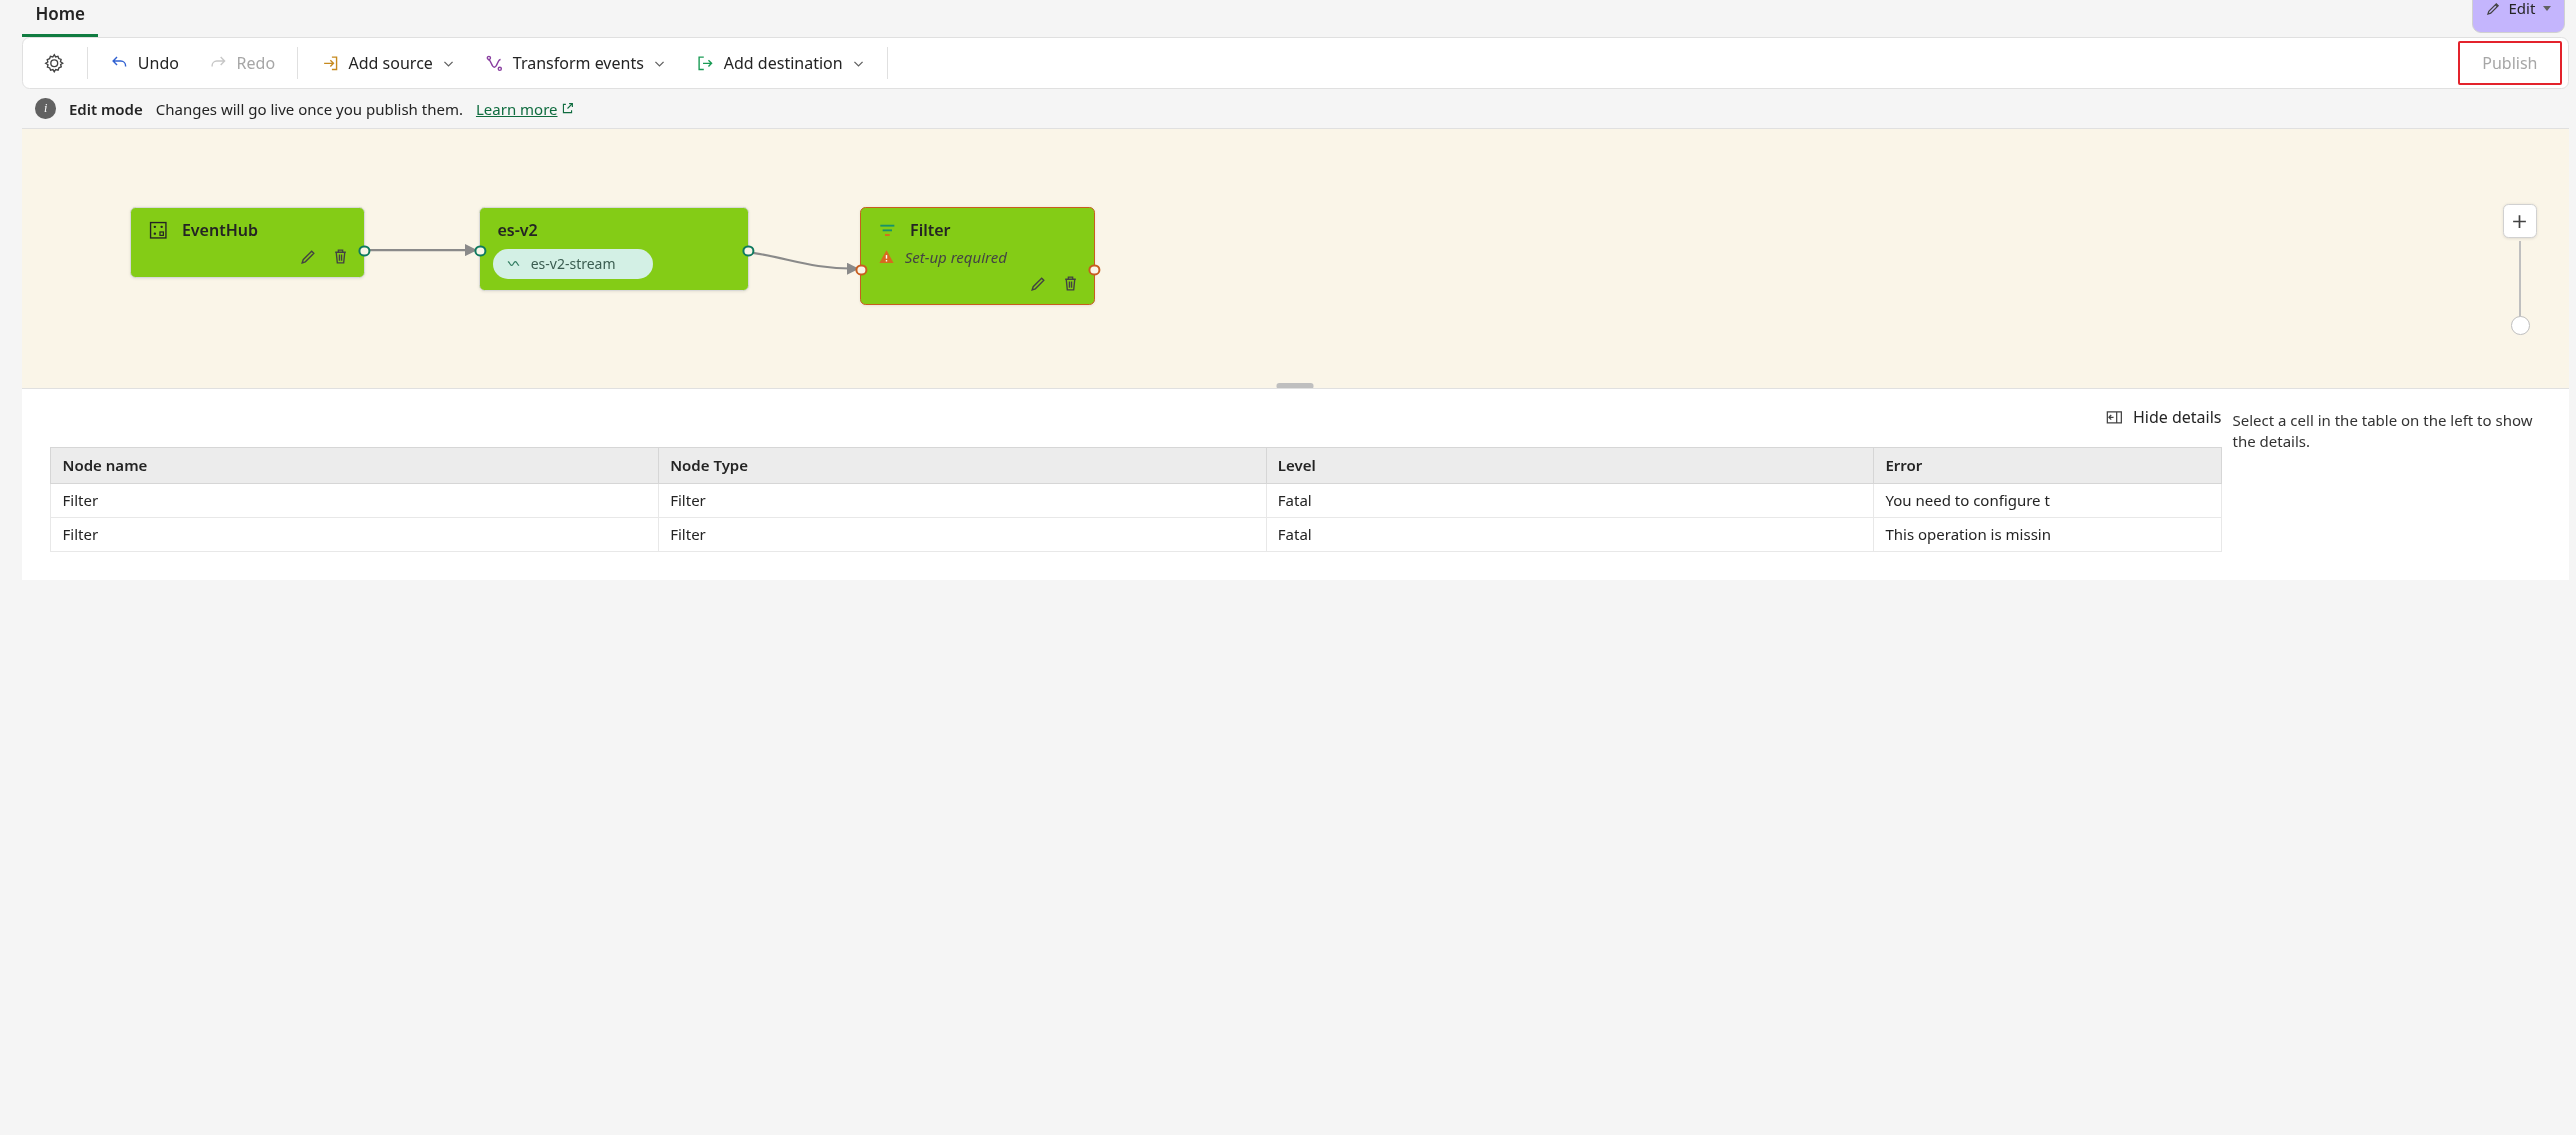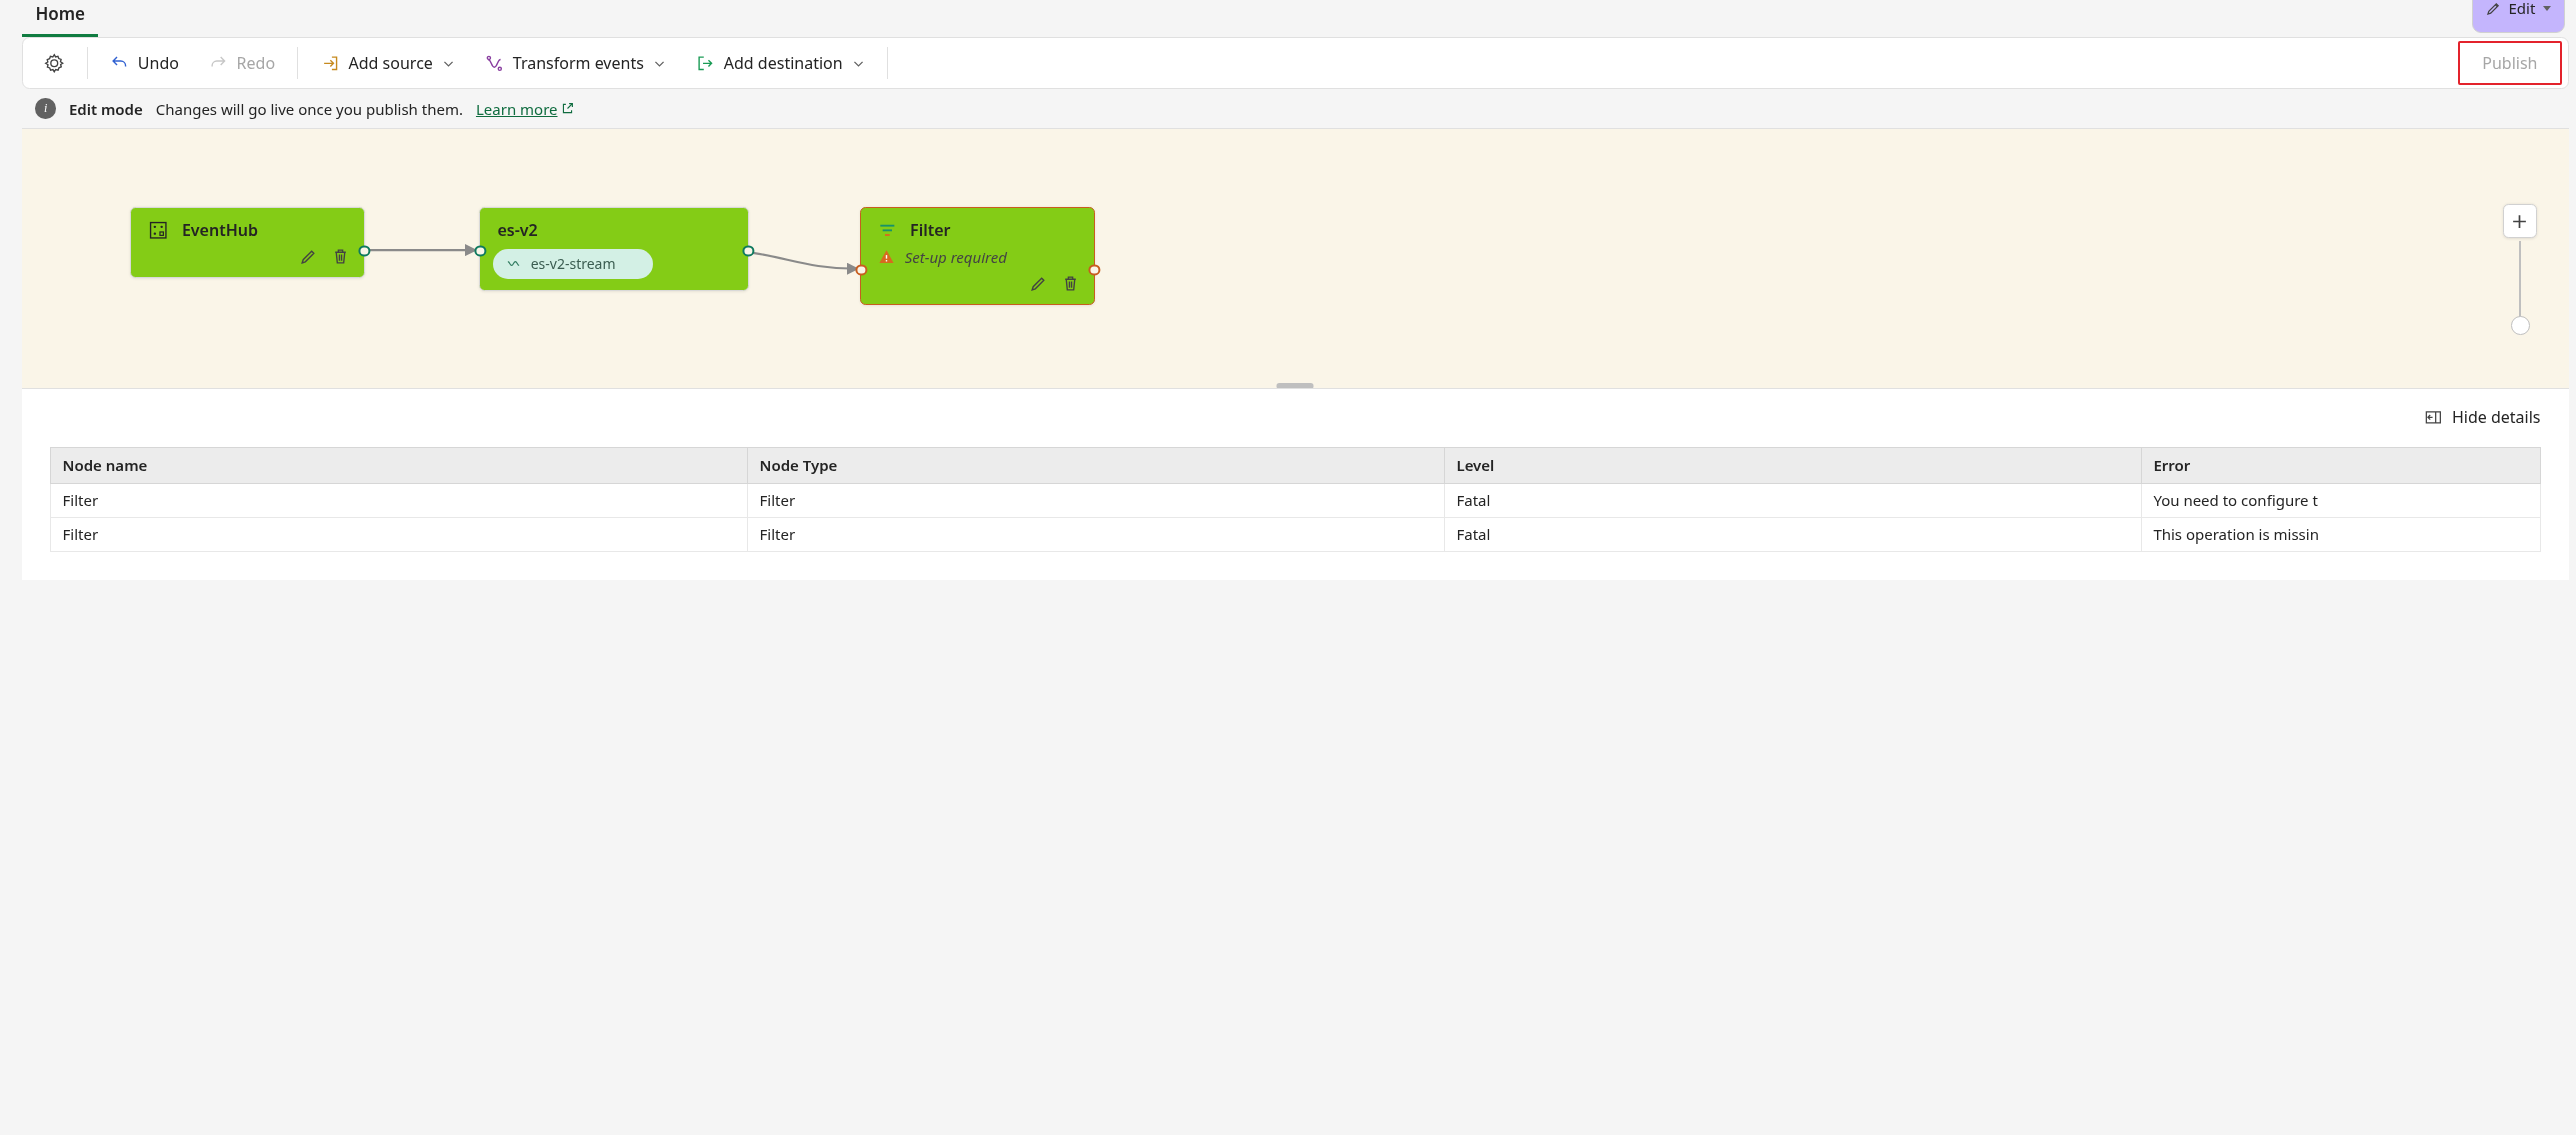--- a/index.html
+++ b/index.html
@@ -364,15 +364,16 @@
           </tr>
           <tr>
             <td>Filter</td>
             <td>Filter</td>
             <td>Fatal</td>
             <td>This operation is missin</td>
           </tr>
         </tbody>
       </table>
     </div>
+    <div class="side-msg">Select a cell in the table on the left to show the details.</div>
   </div>
 </div>
 
 
 </body></html>

